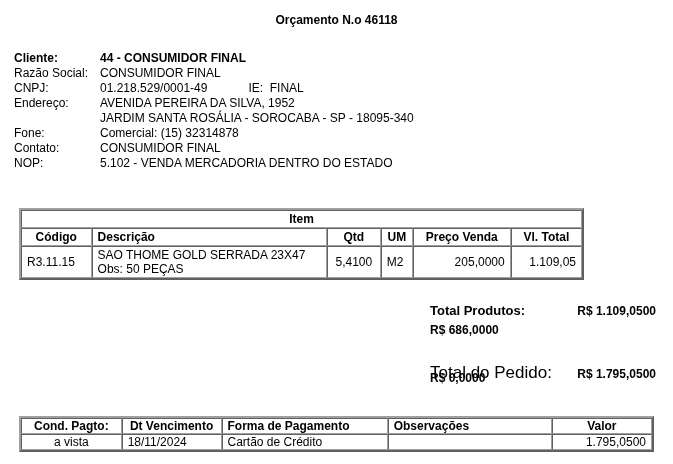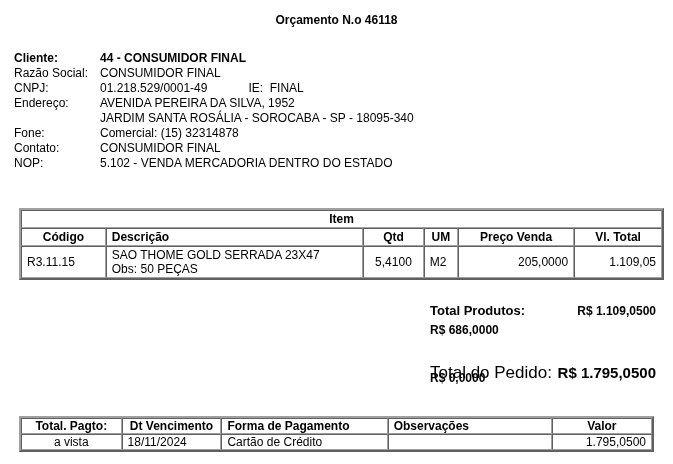--- a/index.html
+++ b/index.html
@@ -22,32 +22,32 @@
     position: absolute; border-collapse: separate; border-spacing: 0;
     border: 2px solid; border-color: #a0a0a0 #606060 #606060 #a0a0a0;
     font-size: 12px;
   }
   table.grid td, table.grid th {
     border: 1px solid; border-color: #606060 #a0a0a0 #a0a0a0 #606060;
     padding: 0 5px; white-space: nowrap;
   }
   table.grid th { font-weight: bold; }
 
-  #items { top: 208px; left: 19px; width: 645px; }
+  #items { top: 208px; left: 19px; width: 565px; }
   #items th { height: 16px; line-height: 14px; }
   #items td { height: 30px; line-height: 14px; }
 
   .totals { position: absolute; left: 430px; top: 303px; width: 226px; }
   .trow { display: flex; justify-content: space-between; align-items: baseline; }
   .trow .tl, .trow .tv { font-size: 12px; }
   .trow.b .tl { font-weight: bold; font-size: 13px; }
   .trow.b .tv { font-weight: bold; }
   .trow.m .tv { font-weight: bold; margin-top: 28px; }
   .trow.big .tl { font-weight: normal; font-size: 17px; }
-  .trow.big .tv { font-weight: bold; font-size: 15px; }
+  .trow.big .tv { font-weight: bold; font-size: 12px; }
 
   #payments { top: 416px; left: 19px; width: 635px; }
   #payments th, #payments td { height: 14px; line-height: 14px; }
 </style>
 </head>
 <body>
 
 <div class="title">Orçamento N.o 46118</div>
 
 <div class="client">
@@ -143,21 +143,21 @@
 <table class="grid" id="payments">
   <colgroup>
     <col style="width:101px">
       <col style="width:100px">
       <col style="width:167px">
     <col style="width:166px">
       <col style="width:101px">
   </colgroup>
   <tbody>
       <tr>
-    <th style="text-align:center">Total. Pagto:</th>
+    <th style="text-align:center">Cond. Pagto:</th>
     <th style="text-align:center">Dt Vencimento</th>
     <th style="text-align:left">Forma de Pagamento</th>
     <th style="text-align:left">Observações</th>
     <th style="text-align:center">Valor</th>
   </tr>
   <tr>
     <td style="text-align:center">a vista</td>
     <td>18/11/2024</td>
     <td>Cartão de Crédito</td>
     <td></td>

